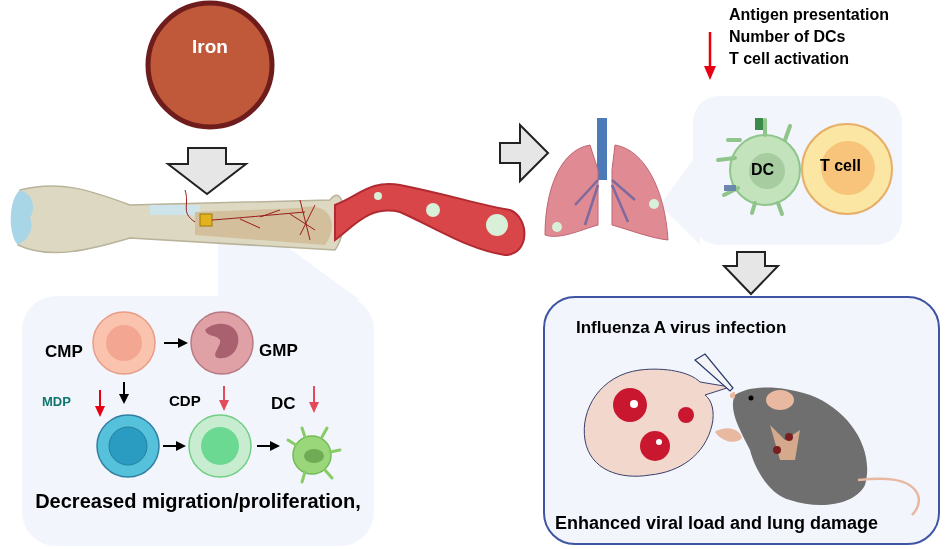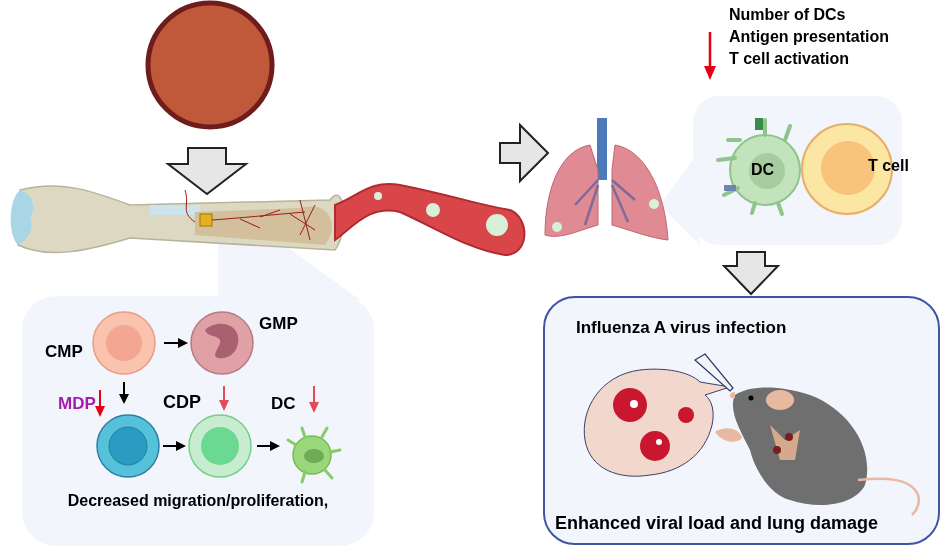--- a/index.html
+++ b/index.html
@@ -161,35 +161,36 @@
     <circle cx="751" cy="398" r="2.5" fill="#000"></circle>
     <path d="M770,425 L785,440 L800,430 L795,460 L780,460 Z" fill="#e0b08f" opacity="0.9"></path>
     <circle cx="789" cy="437" r="4" fill="#7a1f1f"></circle>
     <circle cx="777" cy="450" r="4" fill="#7a1f1f"></circle>
     <path d="M858,480 C880,478 910,476 918,495 C921,505 915,512 912,515" stroke="#e8b8a0" stroke-width="2.5" fill="none"></path>
     <path d="M715,432 C725,425 740,428 742,438 C735,445 722,442 715,432 Z" fill="#e8b8a0"></path>
   </g>
 </svg>
 
 <div class="lbl" style="left:148px;top:33px;width:124px;text-align:center;color:#fff;font-size:19px;line-height:27px;">
+  <div>Iron</div>
 </div>
 
 <div class="lbl" style="left:729px;top:4px;font-size:16px;line-height:22px;">
+  <div>Antigen presentation</div>
   <div>Number of DCs</div>
-  <div>Antigen presentation</div>
   <div>T cell activation</div>
 </div>
 
 <div class="lbl" style="left:751px;top:161px;font-size:16px;">DC</div>
-<div class="lbl" style="left:820px;top:157px;font-size:16px;margin-left:48px;">T cell</div>
+<div class="lbl" style="left:820px;top:157px;font-size:16px;">T cell</div>
 
 <div class="lbl" style="left:45px;top:342px;font-size:17px;">CMP</div>
-<div class="lbl" style="left:259px;top:314px;font-size:17px;">GMP</div>
-<div class="lbl" style="left:58px;top:394px;font-size:17px;color:#a21caf;">MDP</div>
-<div class="lbl" style="left:163px;top:392px;font-size:18px;">CDP</div>
+<div class="lbl" style="left:259px;top:341px;font-size:17px;">GMP</div>
+<div class="lbl" style="left:42px;top:394px;font-size:13px;color:#0f766e;">MDP</div>
+<div class="lbl" style="left:169px;top:392px;font-size:15px;">CDP</div>
 <div class="lbl" style="left:271px;top:394px;font-size:17px;">DC</div>
 
-<div class="lbl" style="left:22px;top:490px;width:352px;text-align:center;font-size:16px;line-height:22px;">
+<div class="lbl" style="left:22px;top:490px;width:352px;text-align:center;font-size:20px;line-height:22px;">
   <div>Decreased migration/proliferation,</div>
 </div>
 
 <div class="lbl" style="left:576px;top:318px;font-size:17px;text-align:center;">Influenza A virus infection</div>
 <div class="lbl" style="left:555px;top:513px;font-size:18px;">Enhanced viral load and lung damage</div>
 
 </body></html>

